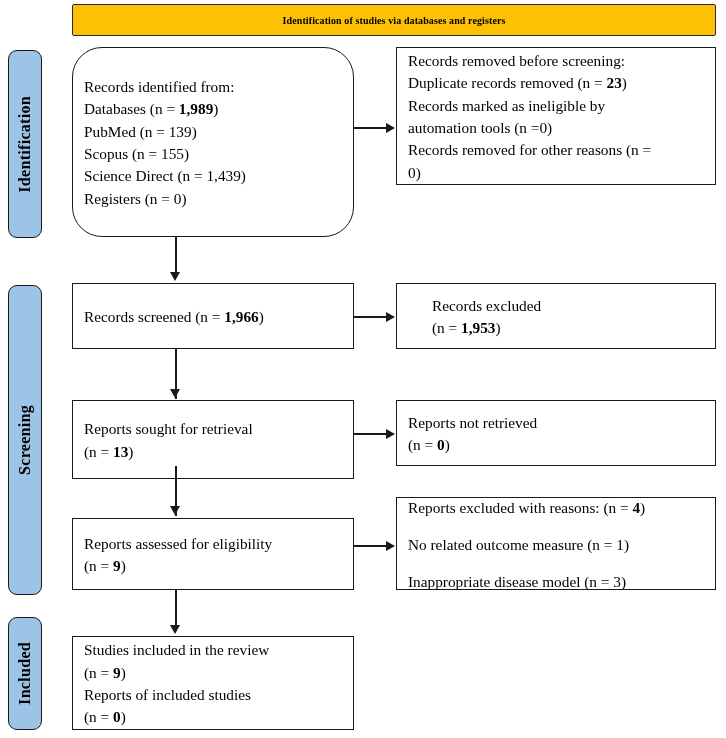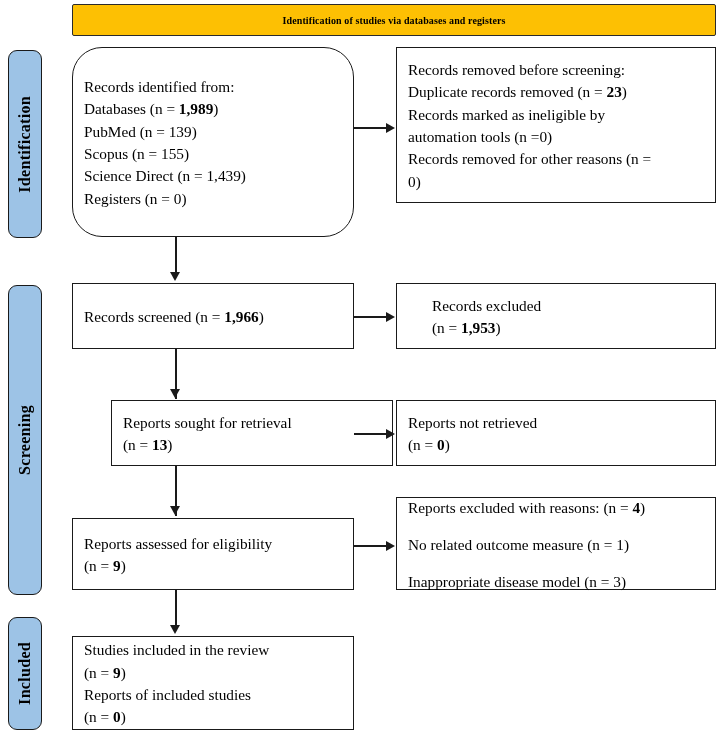--- a/index.html
+++ b/index.html
@@ -132,21 +132,21 @@
 
   <div class="flow-box" style="left:72px; top:47px; width:282px; height:190px;border-radius:30px;">
       <div class="line">Records identified from:</div>
       <div class="line">Databases (n = <b>1,989</b>)</div>
       <div class="line">PubMed (n = 139)</div>
       <div class="line">Scopus (n = 155)</div>
       <div class="line">Science Direct (n = 1,439)</div>
       <div class="line">Registers (n = 0)</div>
     </div>
 
-  <div class="flow-box" style="left:396px; top:47px; width:320px; height:156px;">
+  <div class="flow-box" style="left:396px; top:47px; width:320px; height:138px;">
       <div class="line">Records removed before screening:</div>
       <div class="line">Duplicate records removed (n = <b>23</b>)</div>
       <div class="line">Records marked as ineligible by</div>
       <div class="line">automation tools (n =0)</div>
       <div class="line">Records removed for other reasons (n =</div>
       <div class="line">0)</div>
     </div>
 
   <div class="conn conn-h" style="left:354px; top:127px; width:33px;"></div>
   <div class="arrow-right" style="left:386px; top:122.5px;"></div>
@@ -162,21 +162,21 @@
       <div class="line">Records excluded</div>
       <div class="line">(n = <b>1,953</b>)</div>
     </div>
 
   <div class="conn conn-h" style="left:354px; top:316px; width:33px;"></div>
   <div class="arrow-right" style="left:386px; top:311.5px;"></div>
 
   <div class="conn conn-v" style="left:175px; top:349px; height:50px;"></div>
   <div class="arrow-down" style="left:170.3px; top:389px;"></div>
 
-  <div class="flow-box" style="left:72px; top:400px; width:282px; height:66px;margin-left:39px;">
+  <div class="flow-box" style="left:72px; top:400px; width:282px; height:79px;">
       <div class="line">Reports sought for retrieval</div>
       <div class="line">(n = <b>13</b>)</div>
     </div>
 
   <div class="flow-box" style="left:396px; top:400px; width:320px; height:66px;">
       <div class="line">Reports not retrieved</div>
       <div class="line">(n = <b>0</b>)</div>
     </div>
 
   <div class="conn conn-h" style="left:354px; top:433px; width:33px;"></div>

